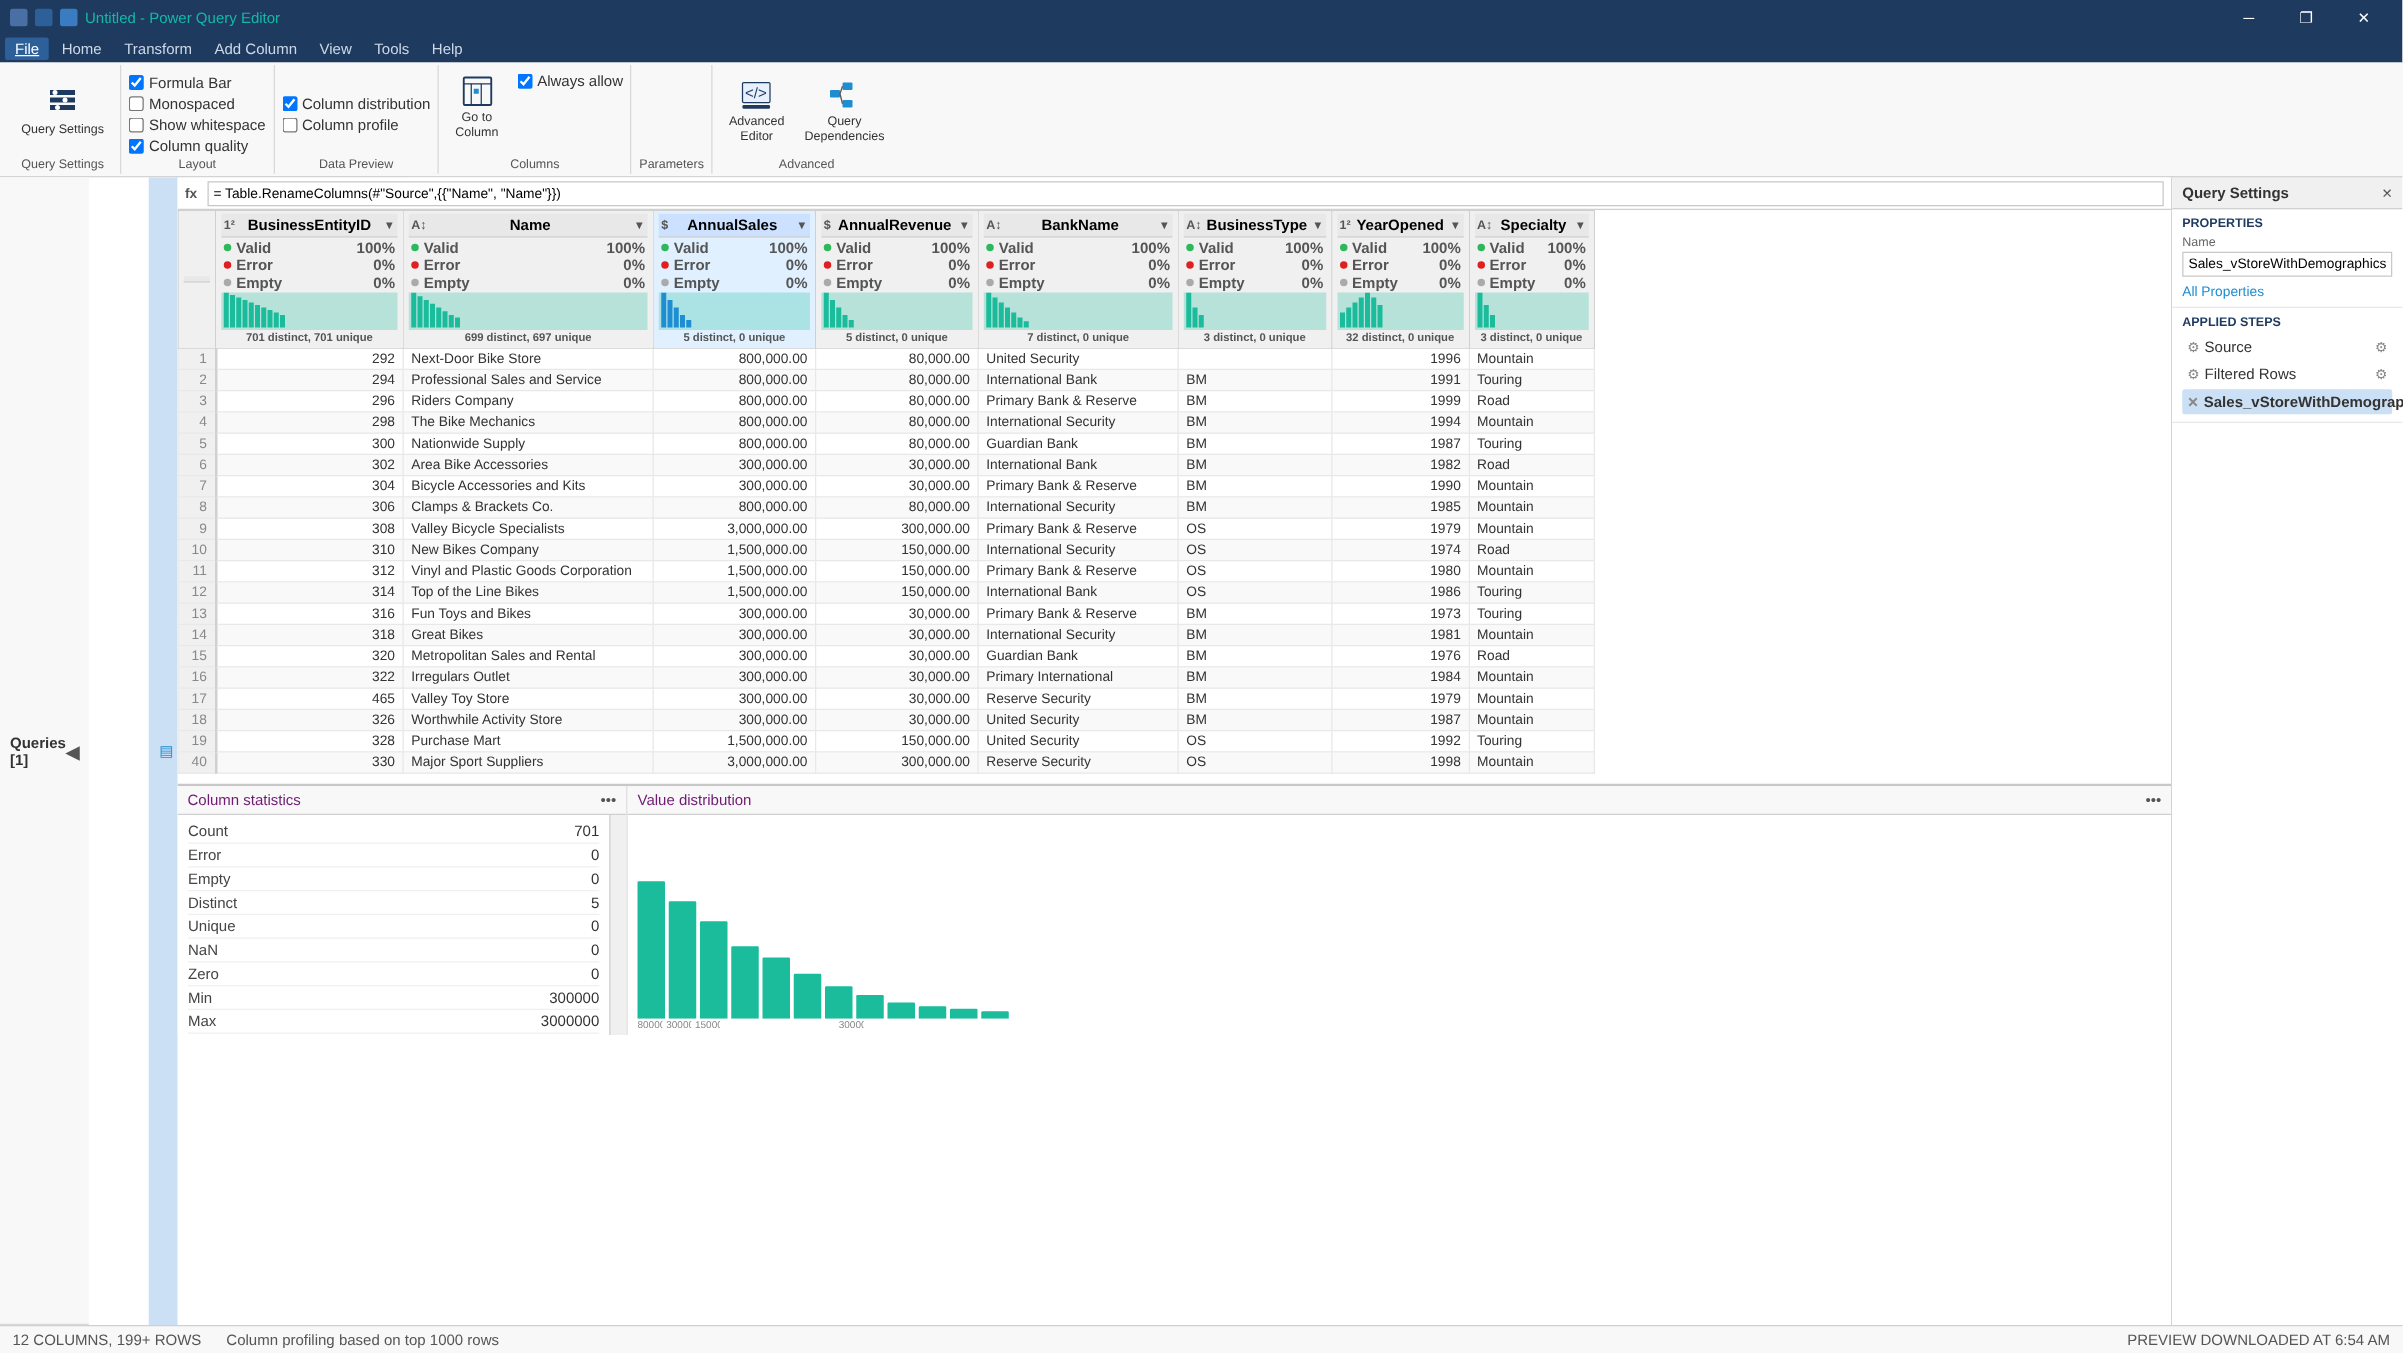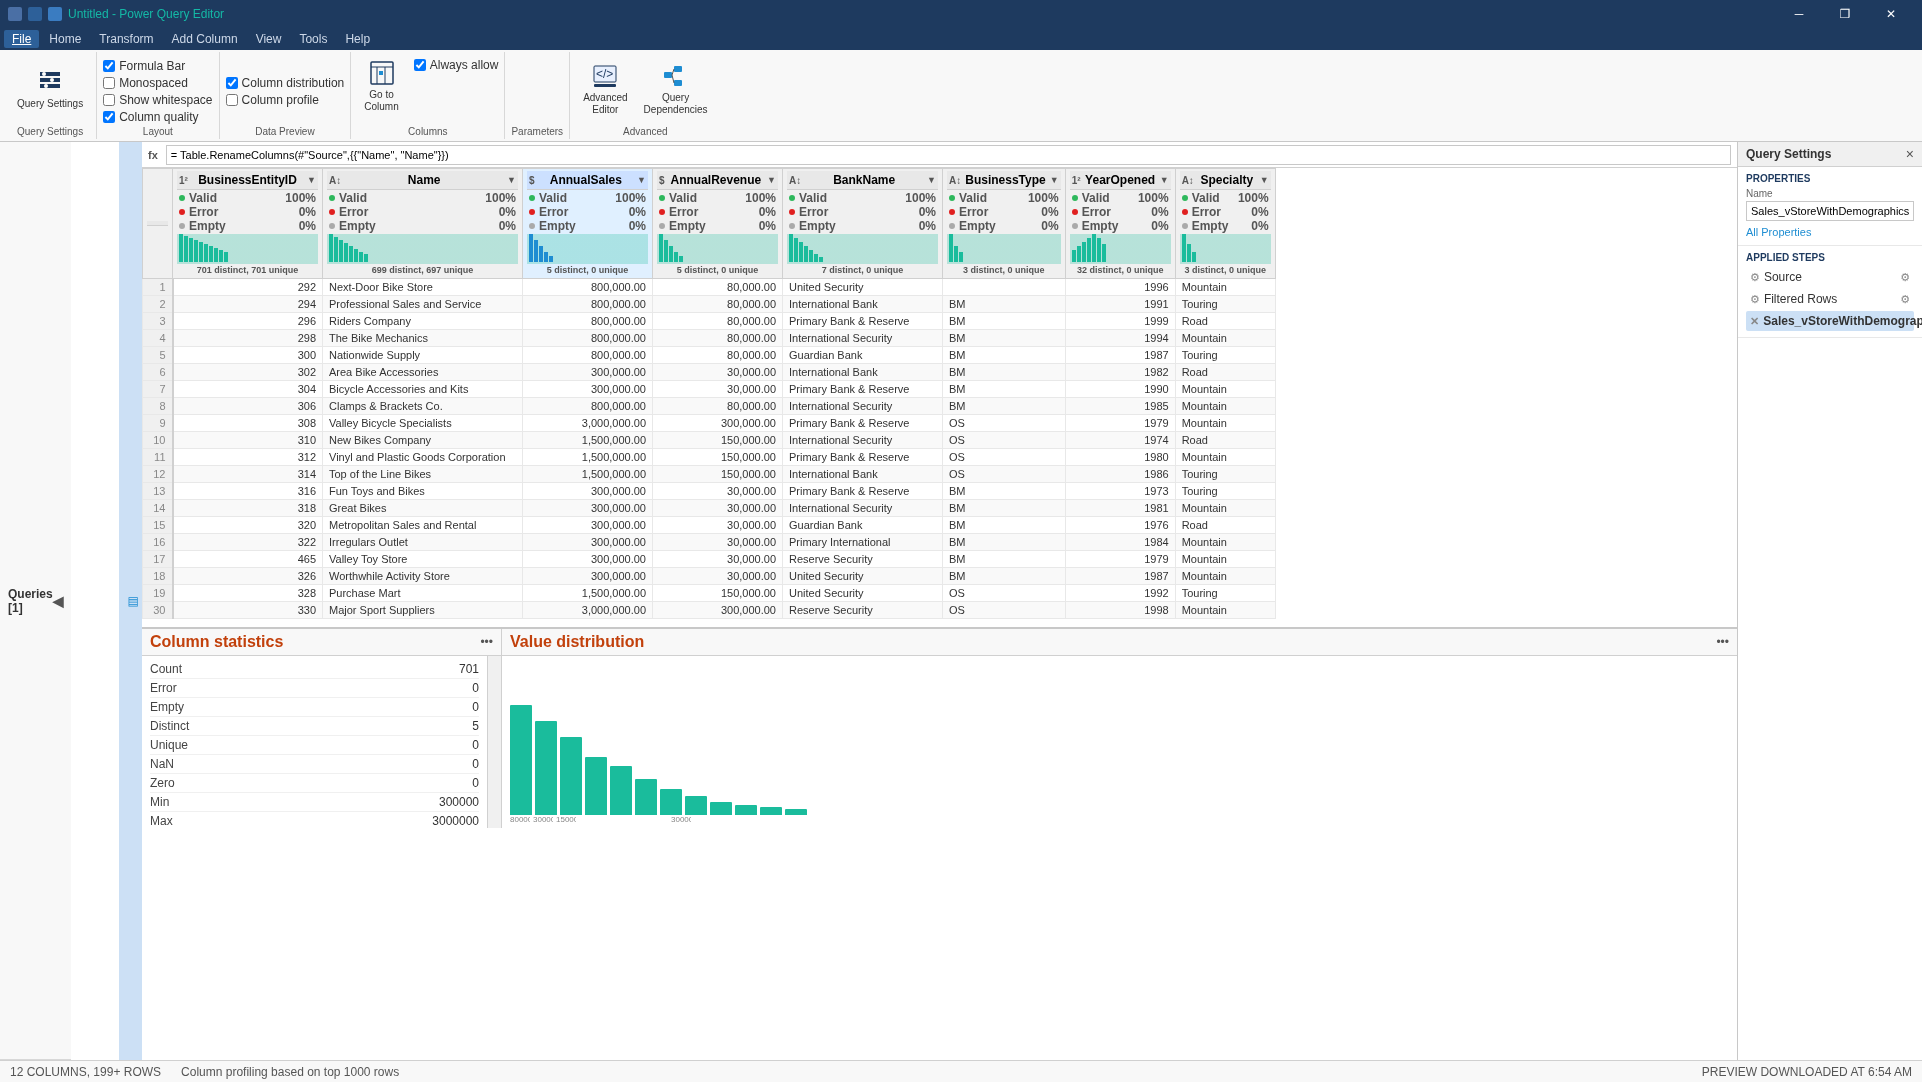--- a/index.html
+++ b/index.html
@@ -270,21 +270,21 @@
       flex-direction: column;
     }
     .panel-header {
       display: flex;
       align-items: center;
       justify-content: space-between;
       padding: 4px 8px;
       border-bottom: 1px solid #d0d0d0;
       background: #f8f8f8;
     }
-    .panel-title { font-size: 16px; font-weight: 700; color: #c2410c; }
+    .panel-title { font-size: 12px; font-weight: 400; color: #701a75; }
     .panel-menu { color: #555; cursor: pointer; }
     .stats-content { display: flex; overflow-y: auto; }
     .stats-list { flex: 1; padding: 4px 8px; }
     .stat-item { display: flex; justify-content: space-between; padding: 2px 0; font-size: 11px; border-bottom: 1px solid #f0f0f0; }
     .stat-name { color: #444; }
     .stat-val { color: #333; font-weight: 500; }
     .stats-scroll { width: 14px; background: #f0f0f0; border-left: 1px solid #d0d0d0; }
 
     
     .dist-panel { flex: 1; display: flex; flex-direction: column; }
@@ -995,21 +995,21 @@
               <td class="num">328</td>
               <td>Purchase Mart</td>
               <td class="num">1,500,000.00</td>
               <td class="num">150,000.00</td>
               <td>United Security</td>
               <td>OS</td>
               <td class="num">1992</td>
               <td>Touring</td>
             </tr>
             <tr>
-              <td class="row-num">30</td>
+              <td class="row-num">40</td>
               <td class="num">330</td>
               <td>Major Sport Suppliers</td>
               <td class="num">3,000,000.00</td>
               <td class="num">300,000.00</td>
               <td>Reserve Security</td>
               <td>OS</td>
               <td class="num">1998</td>
               <td>Mountain</td>
             </tr>
           </tbody>

